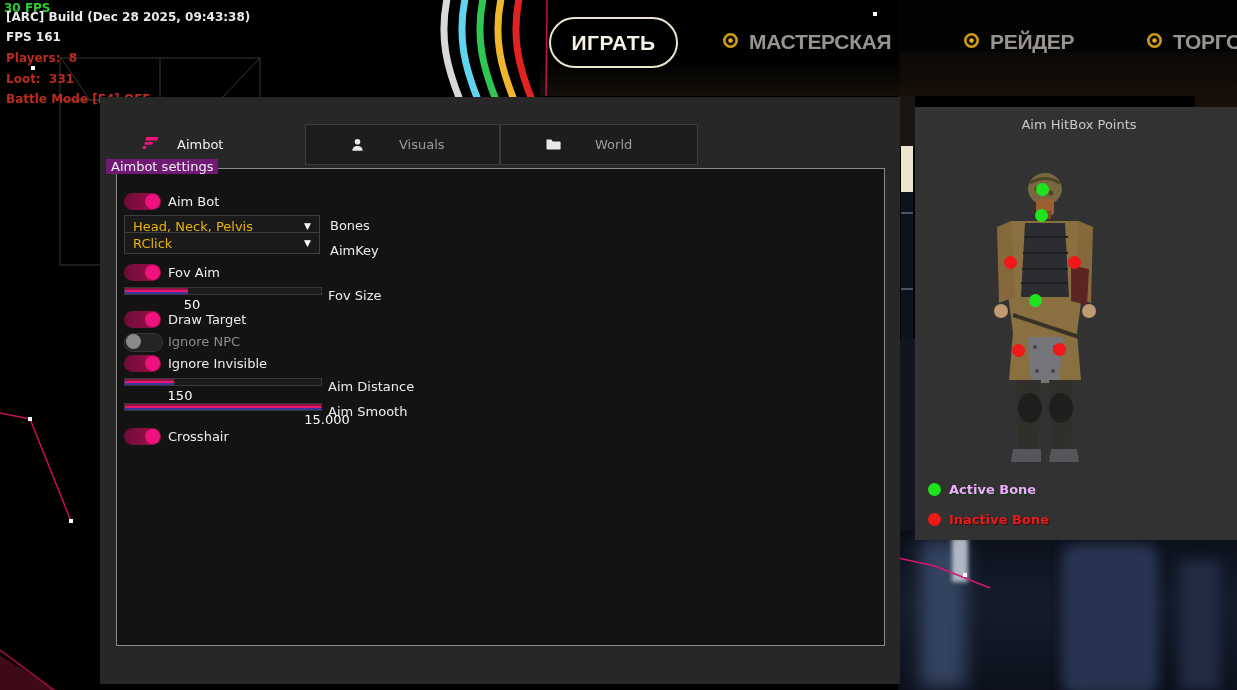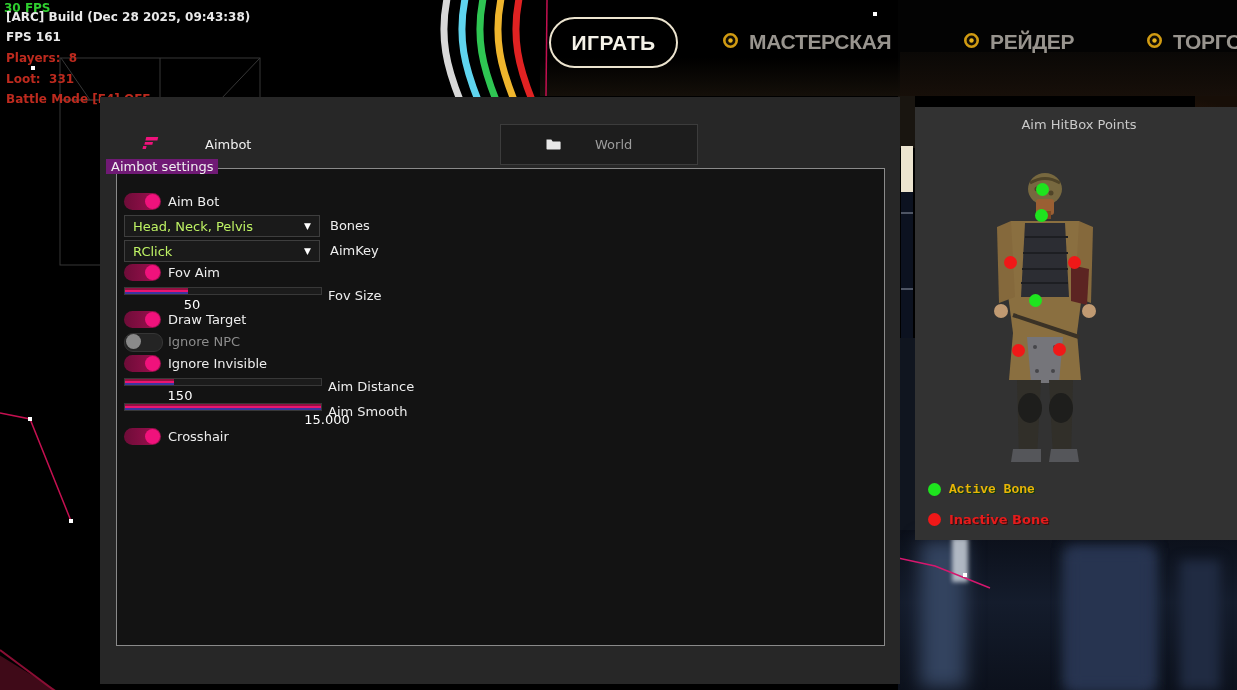--- a/index.html
+++ b/index.html
@@ -42,50 +42,50 @@
     border:2px solid #ece4cf;border-radius:26px;display:flex;align-items:center;justify-content:center;
     font-family:"Liberation Sans",sans-serif;font-weight:700;font-size:21px;color:#f5f2e8;letter-spacing:.5px;}
   .menu-item{position:absolute;top:31px;height:22px;display:flex;align-items:center;gap:10px;
     font-family:"Liberation Sans",sans-serif;font-weight:700;font-size:21px;color:#98948e;letter-spacing:-.3px;white-space:nowrap;}
   
   #cheat-panel{left:100px;top:97px;width:800px;height:587px;background:#272727;z-index:10;}
   .tab-box{position:absolute;top:27px;height:41px;background:#1d1d1d;border:1px solid #3c3c3c;
     box-sizing:border-box;display:flex;align-items:center;}
   .tab-box .icon{margin-left:44px;display:flex;}
   .tab-label{margin-left:34px;font-size:13px;color:#9c9c9c;}
-  #tab-aimbot{position:absolute;left:42px;top:27px;height:41px;display:flex;align-items:center;gap:28px;}
+  #tab-aimbot{position:absolute;left:42px;top:27px;height:41px;display:flex;align-items:center;}
   #tab-aimbot .tab-label{margin-left:18px;color:#f0f0f0;}
   #group{position:absolute;left:16px;top:71px;width:769px;height:478px;border:1px solid #8a8a8a;background:#131313;box-sizing:border-box;}
   #group-title{position:absolute;left:6px;top:62px;background:#701a75;padding:0 5px;font-size:13px;color:#f0f0f0;z-index:2;}
   .toggle{position:absolute;width:37px;height:17px;border-radius:9px;}
   .toggle .knob{position:absolute;top:1px;width:15px;height:15px;border-radius:50%;}
   .toggle.on{background:linear-gradient(90deg,#6e0c38,#a01050);}
   .toggle.on .knob{right:1px;background:#f0127c;}
   .toggle.off{background:#242424;border:1px solid #353535;}
   .toggle.off .knob{left:1px;top:0px;background:#8a8a8a;}
   .ctl-label{position:absolute;font-size:13px;color:#ededed;white-space:nowrap;}
   .muted{color:#8c8c8c;}
   .dropdown{position:absolute;width:196px;height:22px;background:#1a1a1a;border:1px solid #3e3e3e;
     box-sizing:border-box;display:flex;align-items:center;padding:0 8px;}
-  .dd-value{font-size:13px;color:#bef264;flex:1;white-space:nowrap;overflow:hidden;}
+  .dd-value{font-size:13px;color:#eab308;flex:1;white-space:nowrap;overflow:hidden;}
   .dd-arrow{color:#fff;font-size:9px;}
   .slider{position:absolute;width:198px;height:8px;background:#1b1b1b;border:1px solid #383838;box-sizing:border-box;}
   .slider .fill{height:100%;
     background:linear-gradient(180deg,#931042 0%,#931042 38%,#ea156f 38%,#ea156f 72%,#3b35a0 72%,#3b35a0 100%);}
   .slider-value{position:absolute;font-size:13px;color:#fff;transform:translateX(-50%);white-space:nowrap;}
   
   #hitbox-panel{left:915px;top:107px;width:328px;height:433px;background:#323232;z-index:10;}
   #hitbox-title{position:absolute;left:0;top:10px;width:100%;text-align:center;font-size:13px;color:#c9c9c9;}
   #player-svg{position:absolute;left:60px;top:58px;}
   .hb-dot{position:absolute;width:13px;height:13px;border-radius:50%;}
   .hb-dot.active{background:#1ee41e;}
   .hb-dot.inactive{background:#f01818;}
   .legend-row{position:absolute;display:flex;align-items:center;gap:8px;font-size:13px;font-weight:700;}
   .legend-dot{width:13px;height:13px;border-radius:50%;}
-  #legend-active{left:13px;top:375px;color:#eab308;text-shadow:1px 1px 0 #0a3a0a;font-family:Liberation Mono, monospace;}
+  #legend-active{left:13px;top:375px;color:#f0abfc;text-shadow:1px 1px 0 #0a3a0a;}
   #legend-inactive{left:13px;top:405px;color:#e41c1c;text-shadow:1px 1px 0 #3a0a0a;}
   #legend-active .legend-dot{background:#1ee41e;}
   #legend-inactive .legend-dot{background:#f01818;}
 </style>
 </head>
 <body>
 
 <div class="abs" id="bg-right-topblack"></div>
 <div class="abs" id="menu-haze"></div>
 <div class="abs" id="menu-haze2"></div>
@@ -187,20 +187,29 @@
       <svg width="17" height="17" viewBox="0 0 17 17">
           <g fill="#f0127c" transform="skewX(-14) translate(4,0)">
             <rect x="1" y="3" width="12" height="3.4"></rect>
             <rect x="1" y="8" width="8" height="2.8"></rect>
             <rect x="0.2" y="12" width="3.4" height="3"></rect>
           </g>
         </svg>
     </span>
     <span class="tab-label">Aimbot</span>
   </div>
+  <div class="tab-box" style="left:205px;width:195px;">
+    <span class="icon">
+      <svg width="15" height="16" viewBox="0 0 16 16">
+          <circle cx="8" cy="4.5" r="3" fill="#e8e8e8"></circle>
+          <path d="M2.5 14 q0,-5 5.5,-5 q5.5,0 5.5,5 z" fill="#e8e8e8"></path>
+        </svg>
+    </span>
+    <span class="tab-label">Visuals</span>
+  </div>
   <div class="tab-box" style="left:400px;width:198px;">
     <span class="icon">
       <svg width="16" height="15" viewBox="0 0 16 15">
           <path d="M1.5 2.5 h4.8 l1.4 1.9 h7.1 a.8.8 0 0 1 .8.8 v6.6 a.8.8 0 0 1 -.8.8 h-12.5 a.8.8 0 0 1 -.8-.8 z" fill="#e8e8e8"></path>
         </svg>
     </span>
     <span class="tab-label">World</span>
   </div>
 
   <div id="group"></div>
@@ -210,21 +219,21 @@
       <span class="knob"></span>
     </div>
   <div class="ctl-label" style="left:68px;top:97px;">Aim Bot</div>
 
   <div class="dropdown" style="left:24px;top:118px;">
     <span class="dd-value">Head, Neck, Pelvis</span>
     <span class="dd-arrow">▼</span>
   </div>
   <div class="ctl-label" style="left:230px;top:121px;">Bones</div>
 
-  <div class="dropdown" style="left:24px;top:143px;gap:48px;">
+  <div class="dropdown" style="left:24px;top:135px;gap:48px;">
     <span class="dd-value">RClick</span>
     <span class="dd-arrow">▼</span>
   </div>
   <div class="ctl-label" style="left:230px;top:146px;">AimKey</div>
 
   <div class="toggle on" style="left:24px;top:167px;">
       <span class="knob"></span>
     </div>
   <div class="ctl-label" style="left:68px;top:168px;">Fov Aim</div>
 

